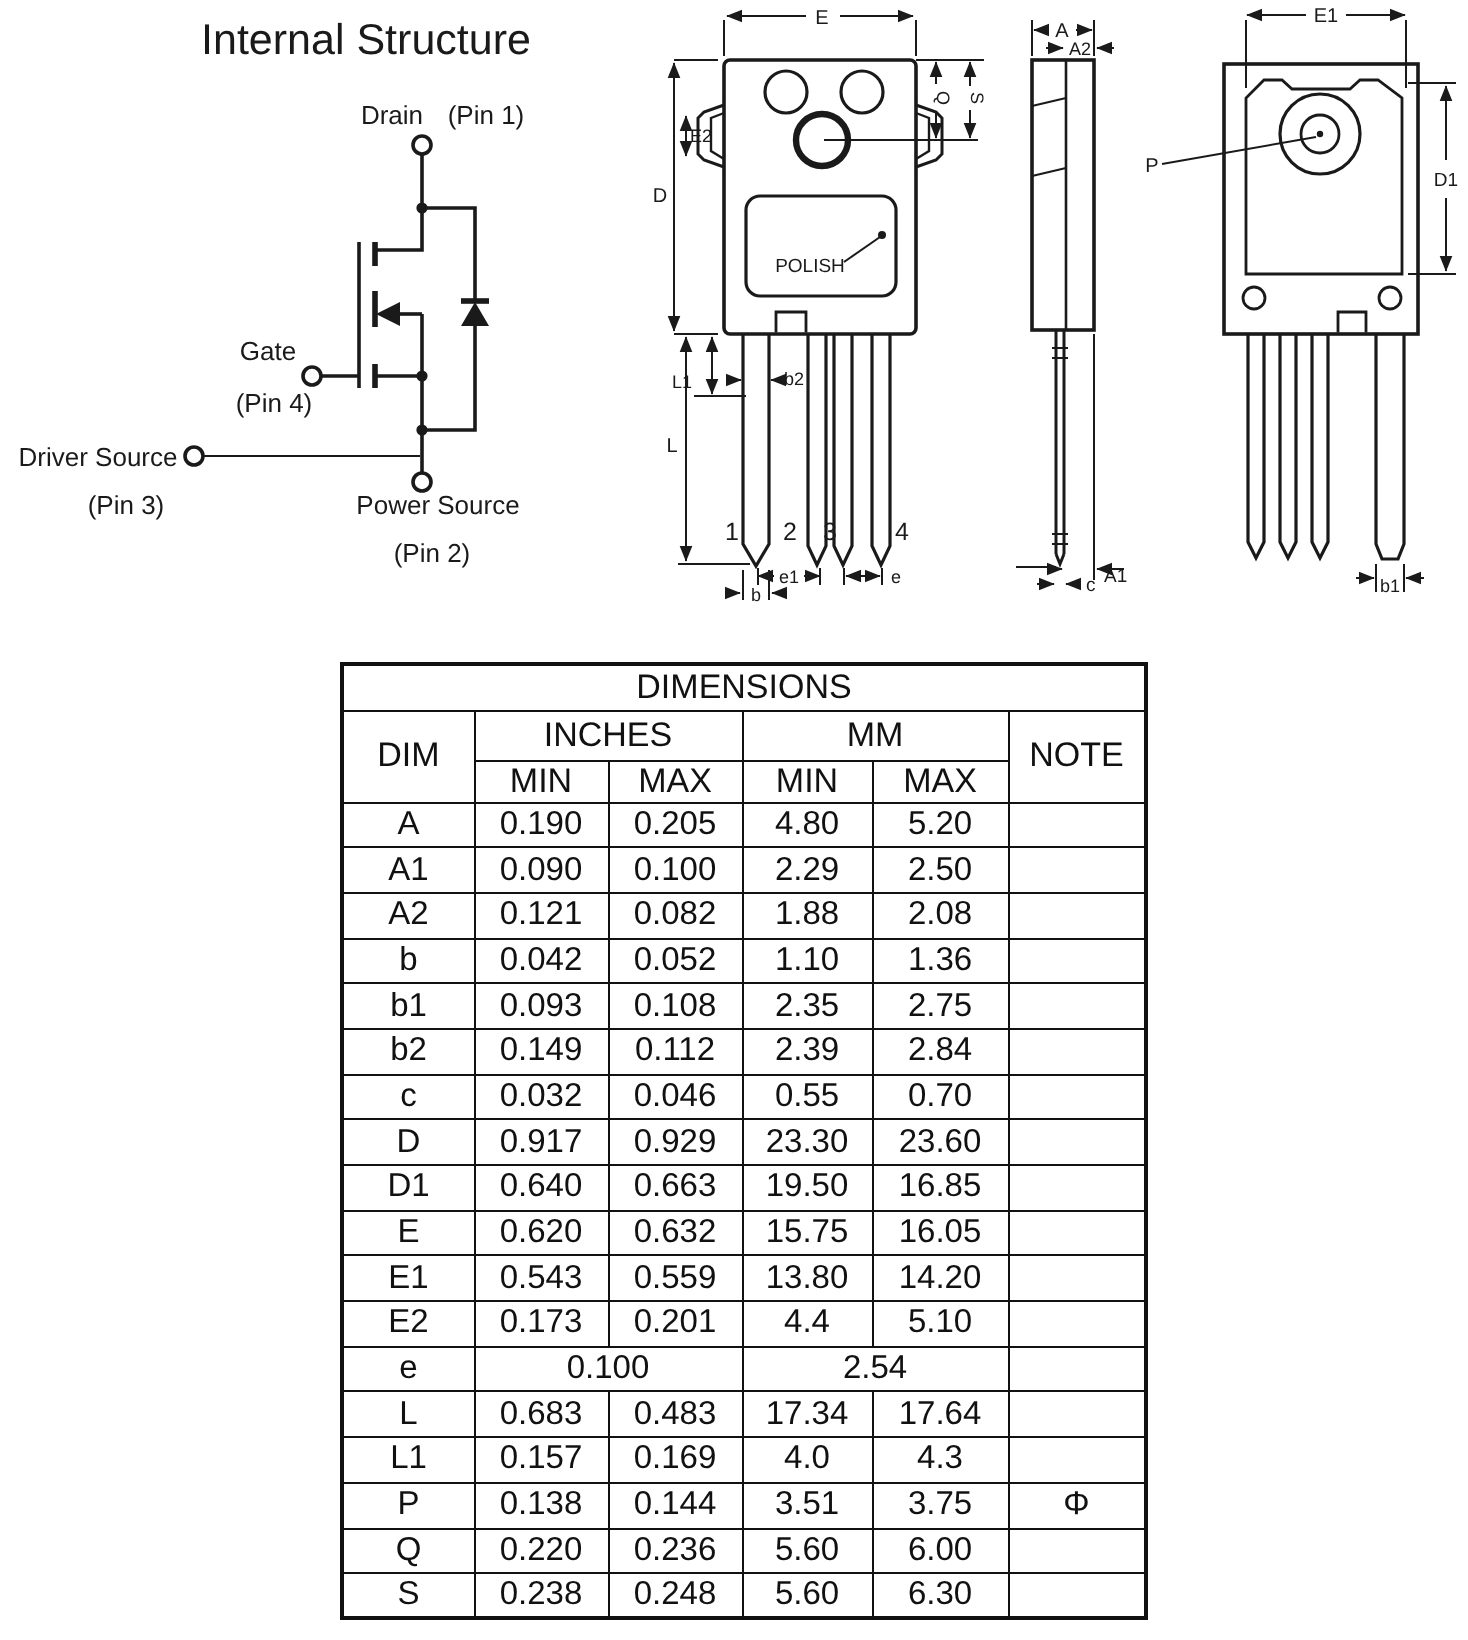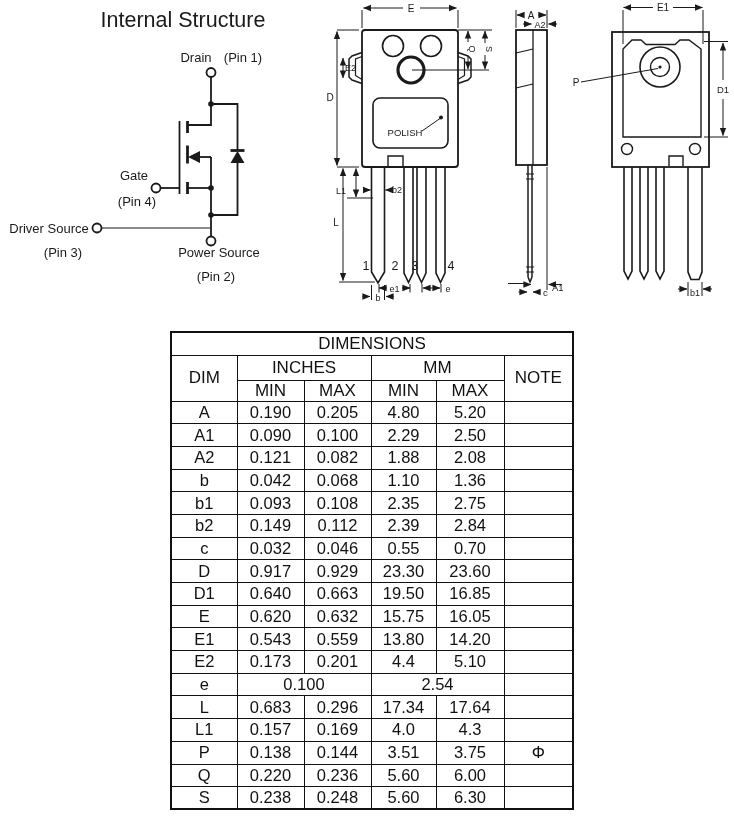--- a/index.html
+++ b/index.html
@@ -299,21 +299,21 @@
           <td>A2</td>
           <td>0.121</td>
           <td>0.082</td>
           <td>1.88</td>
           <td>2.08</td>
           <td></td>
         </tr>
         <tr>
           <td>b</td>
           <td>0.042</td>
-          <td>0.068</td>
+          <td>0.052</td>
           <td>1.10</td>
           <td>1.36</td>
           <td></td>
         </tr>
         <tr>
           <td>b1</td>
           <td>0.093</td>
           <td>0.108</td>
           <td>2.35</td>
           <td>2.75</td>
@@ -377,21 +377,21 @@
         </tr>
         <tr>
           <td>e</td>
           <td colspan="2">0.100</td>
           <td colspan="2">2.54</td>
           <td></td>
         </tr>
         <tr>
           <td>L</td>
           <td>0.683</td>
-          <td>0.296</td>
+          <td>0.483</td>
           <td>17.34</td>
           <td>17.64</td>
           <td></td>
         </tr>
         <tr>
           <td>L1</td>
           <td>0.157</td>
           <td>0.169</td>
           <td>4.0</td>
           <td>4.3</td>

